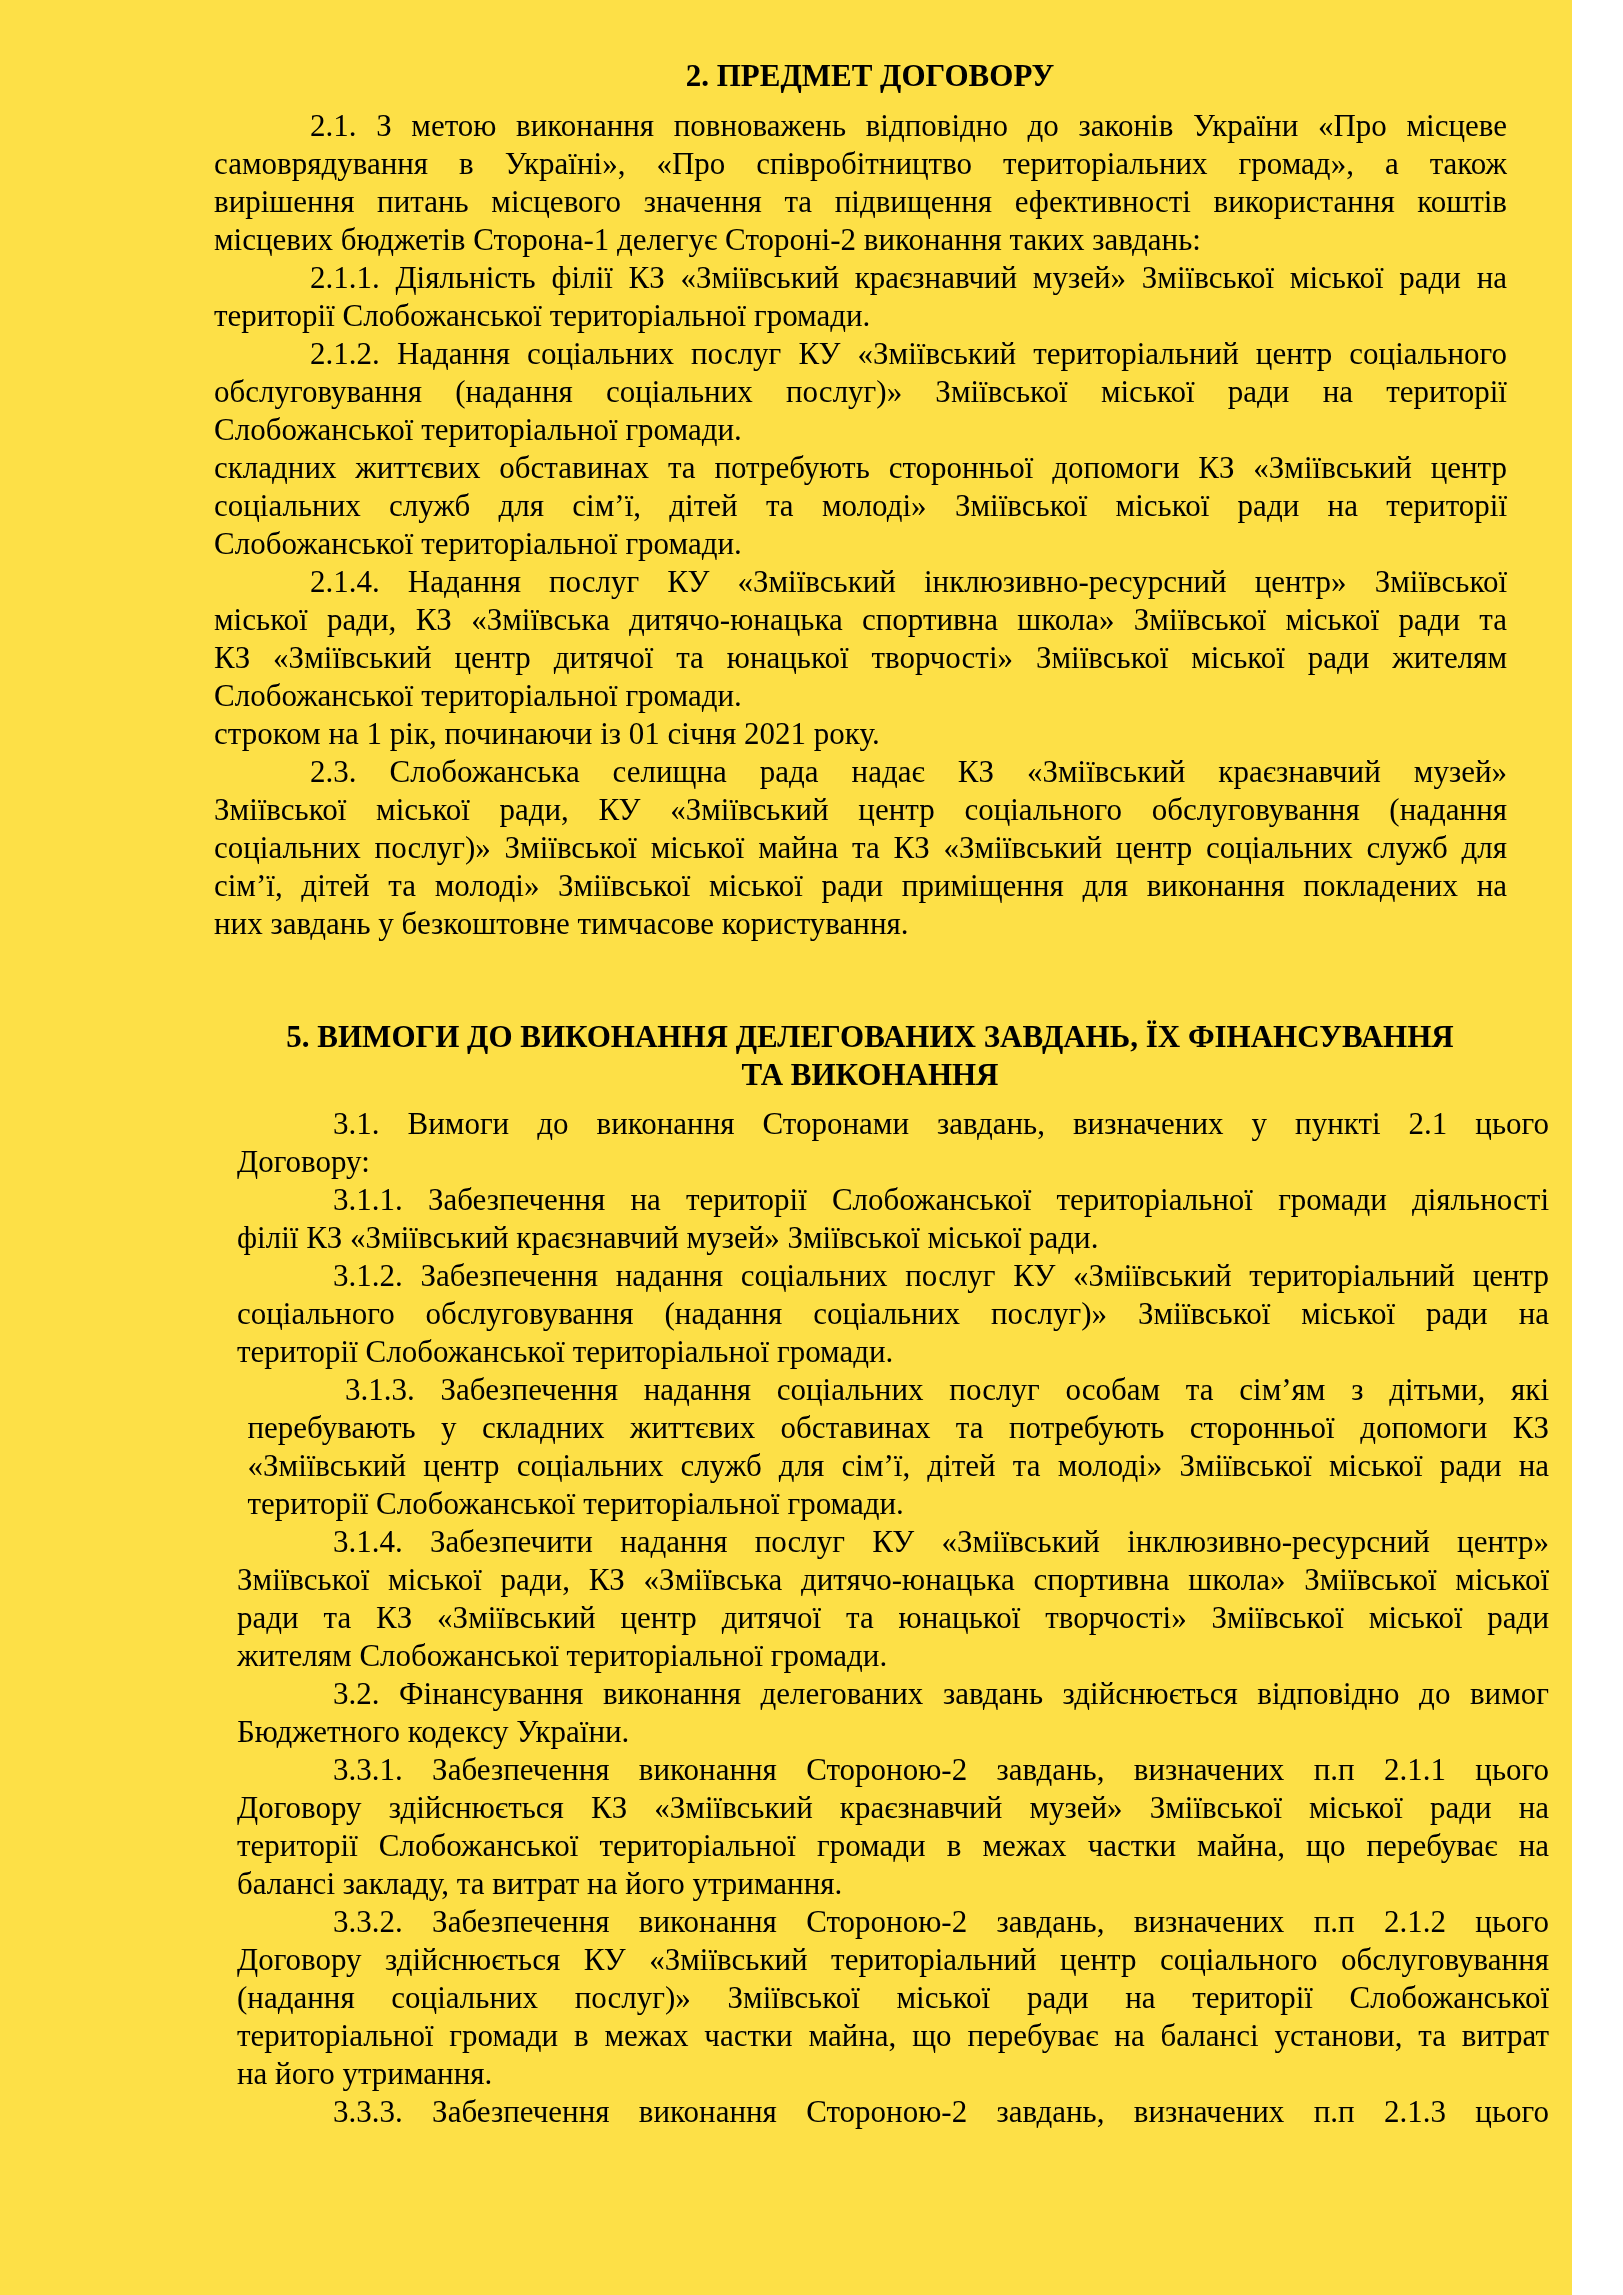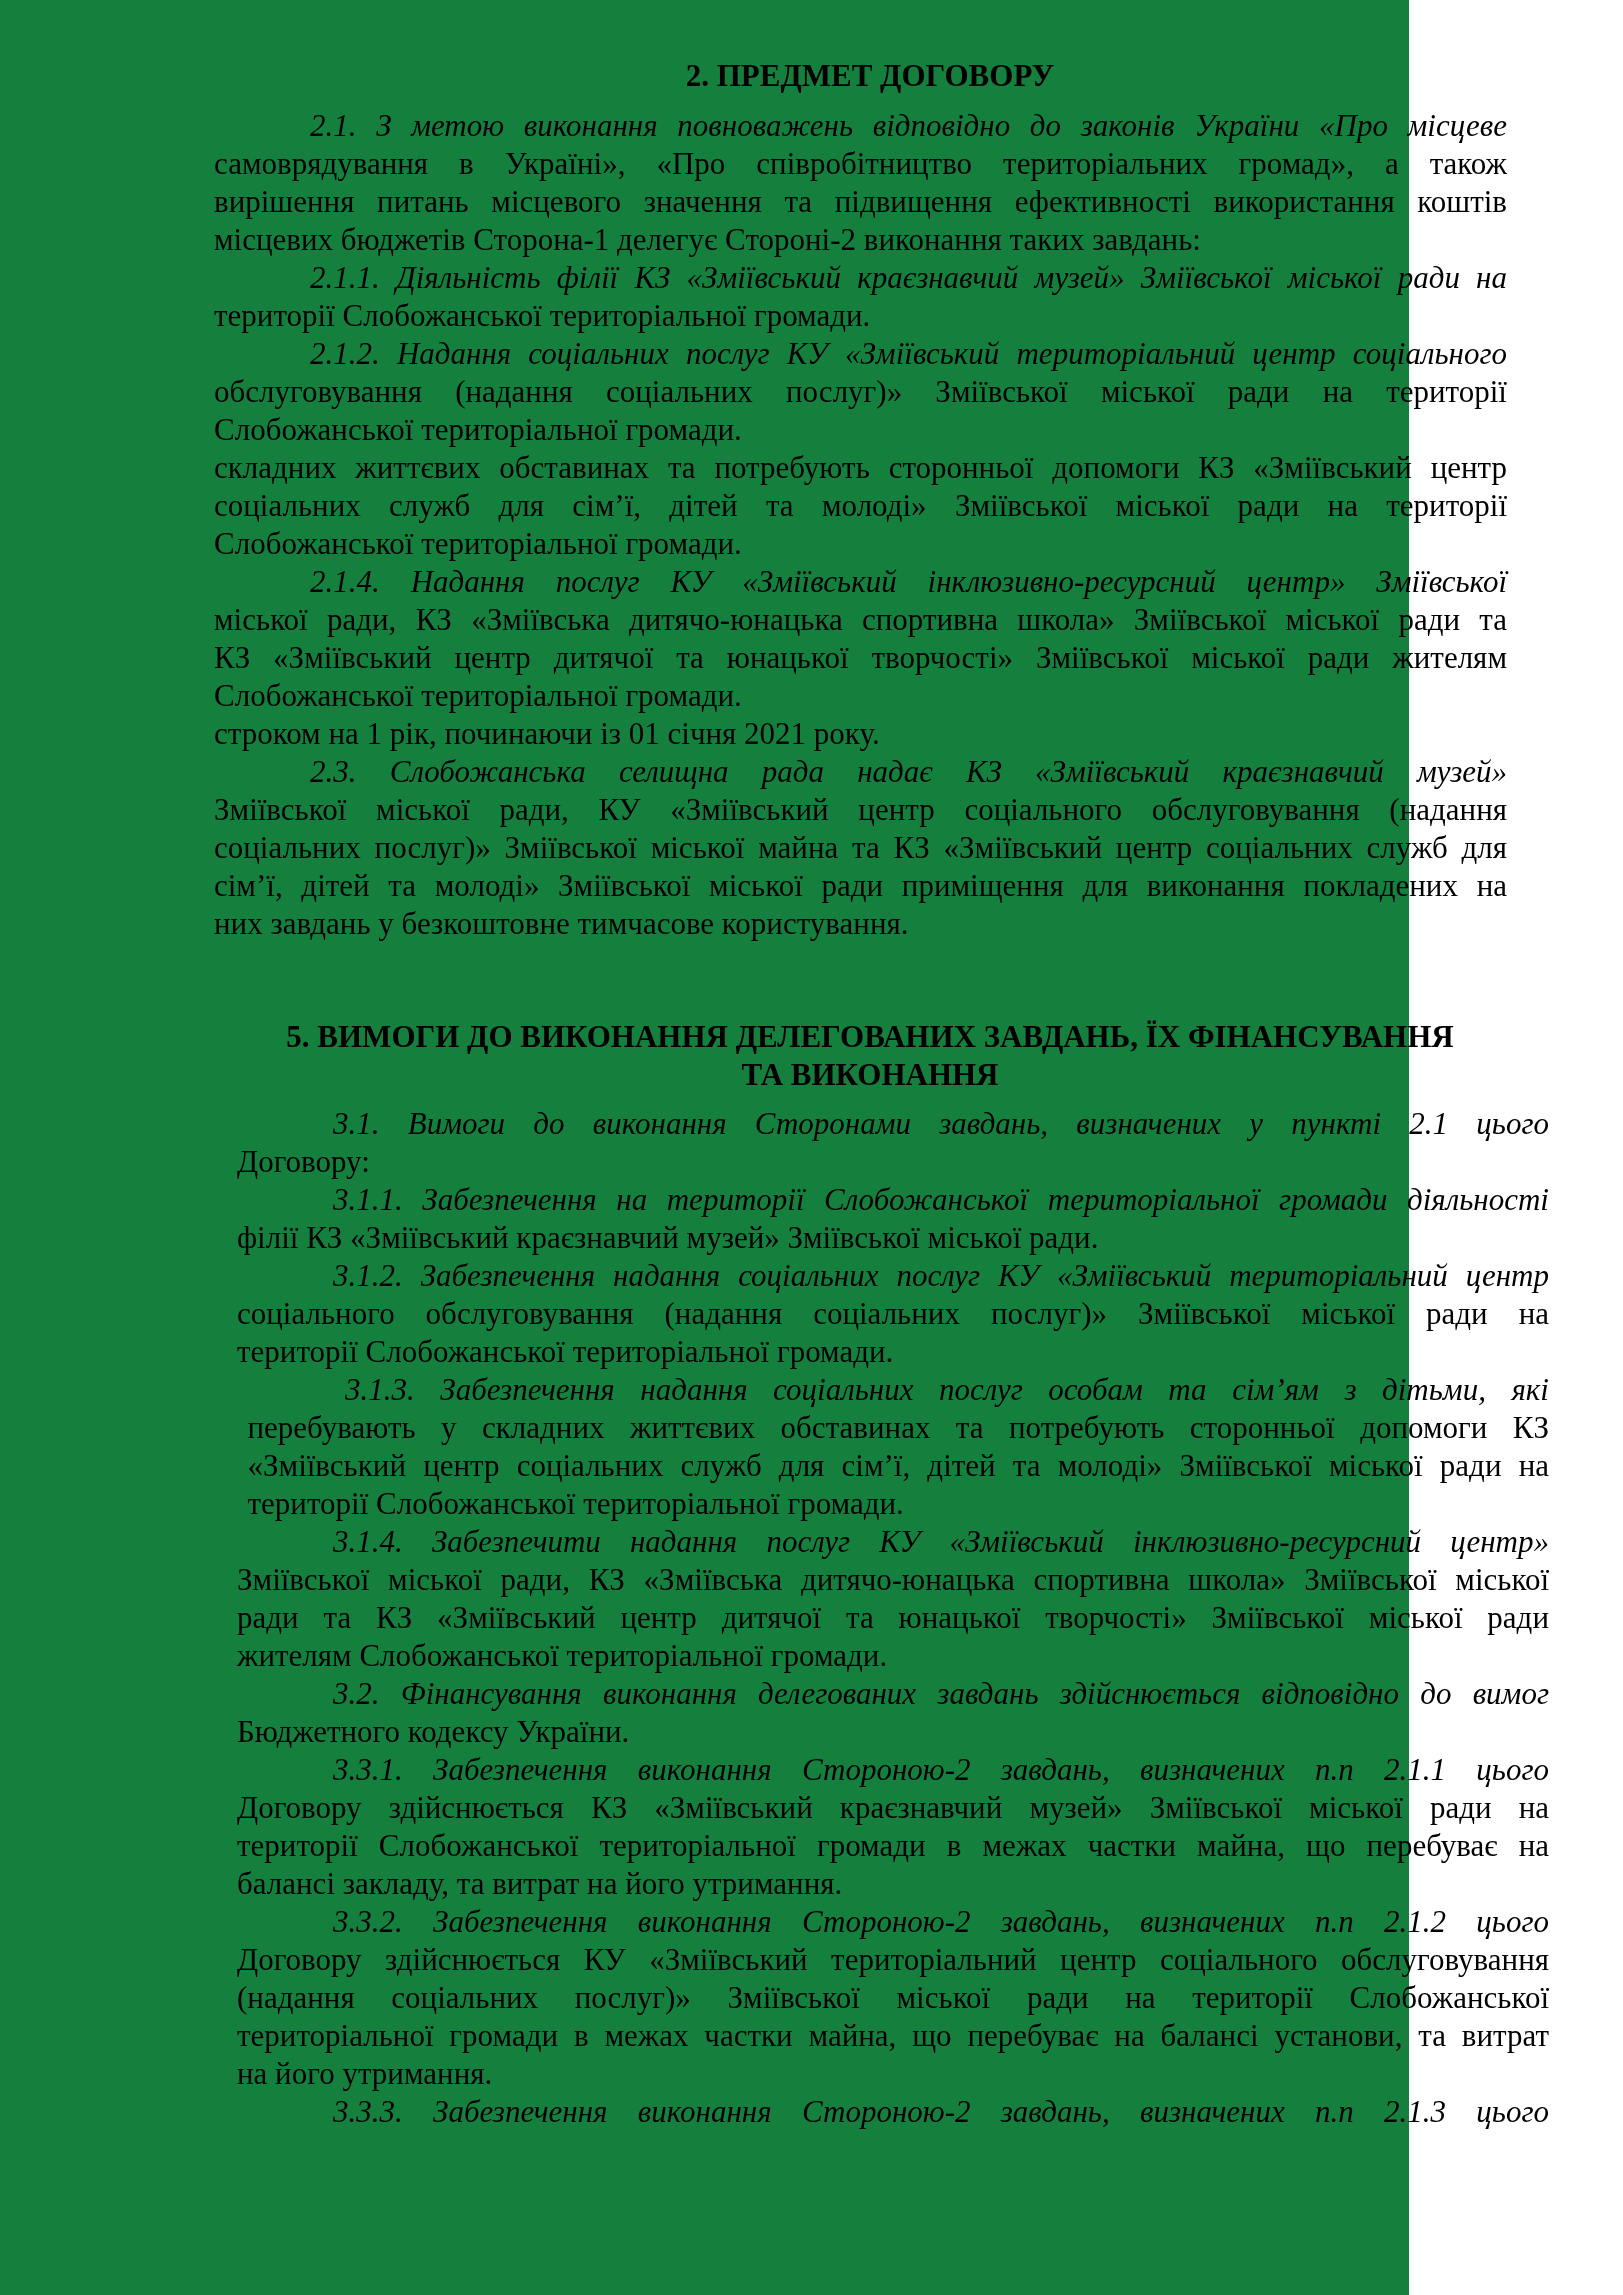--- a/index.html
+++ b/index.html
@@ -1,38 +1,38 @@
 <!DOCTYPE html>
 <html style="font-size:10.5px"><head>
 <meta charset="utf-8">
 <style>
   html, body { margin: 0; padding: 0; background: #ffffff; }
   body { width: 1623px; height: 2295px; position: relative; overflow: hidden; }
   .page {
-    position: absolute; left: 0; top: 0; width: 1409px; height: 2295px;
-    background: #15803d; color: #000000;
+    position: absolute; left: 0; top: 0; width: 1572px; height: 2295px;
+    background: #fde047; color: #000000;
     font-family: "Liberation Serif", "DejaVu Serif", serif;
     font-size: 31px;
   }
   .heading {
     position: absolute; left: 214px; width: 1312px;
     text-align: center; font-weight: bold; font-size: 31px;
     line-height: 38px; white-space: nowrap;
   }
   .section {
     position: absolute; left: 214px;
   }
   .para { margin: 0; }
   .line {
     display: block; height: 38px; line-height: 38px;
     white-space: nowrap; overflow: visible;
     text-align: justify; text-align-last: justify;
   }
   .line.last { text-align-last: left; }
-  .line.first { padding-left: 96px; font-style: italic; }
+  .line.first { padding-left: 96px; }
   .offset .line { padding-left: 10.5px; }
   .offset .line.first { padding-left: 108px; }
 </style>
 </head>
 <body>
 
 <div class="page">
 
   <div class="heading" style="top:57px;">2. ПРЕДМЕТ ДОГОВОРУ</div>
 

